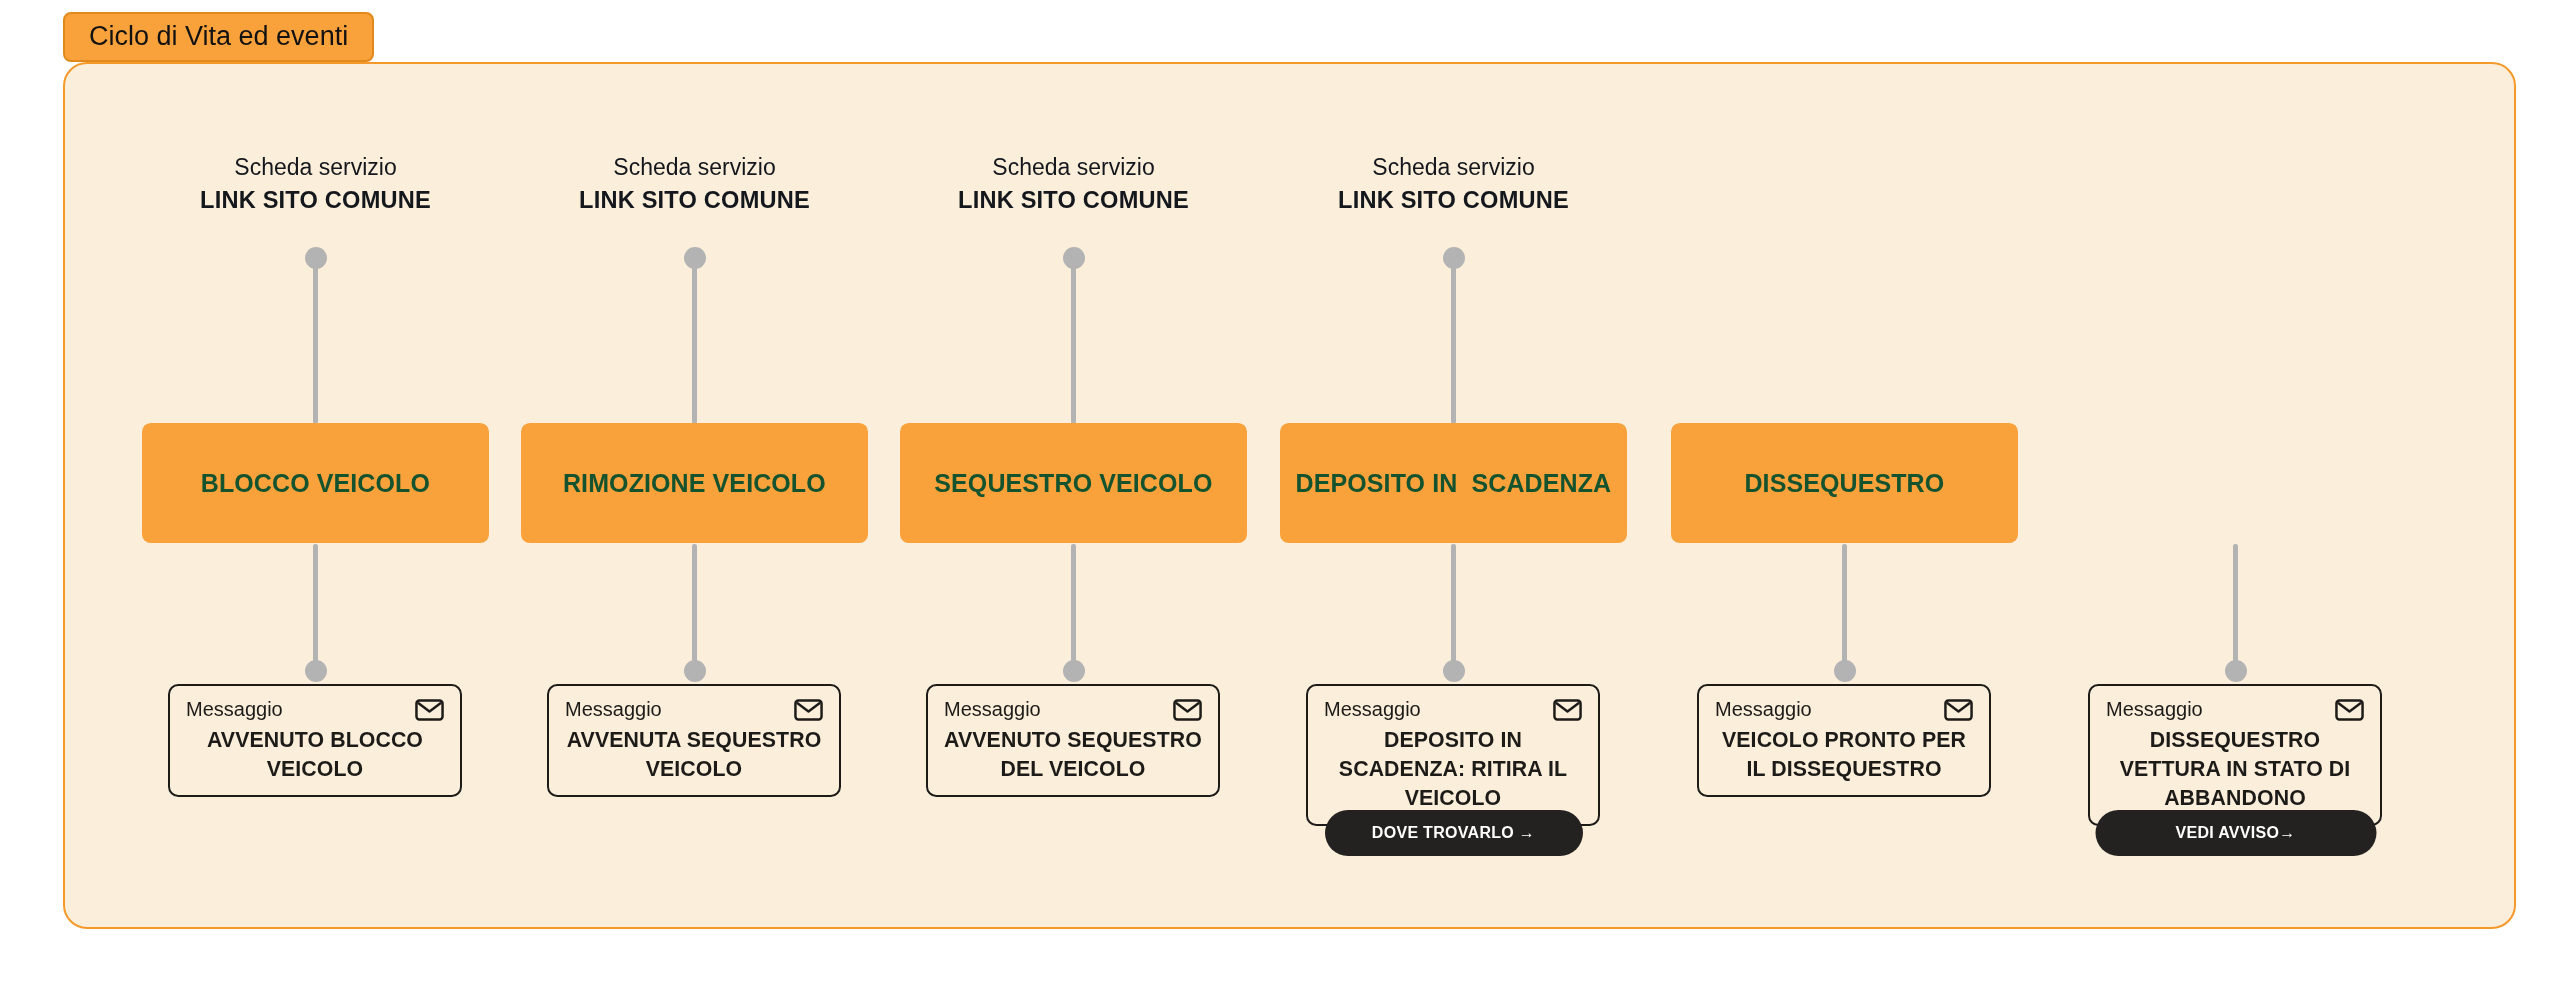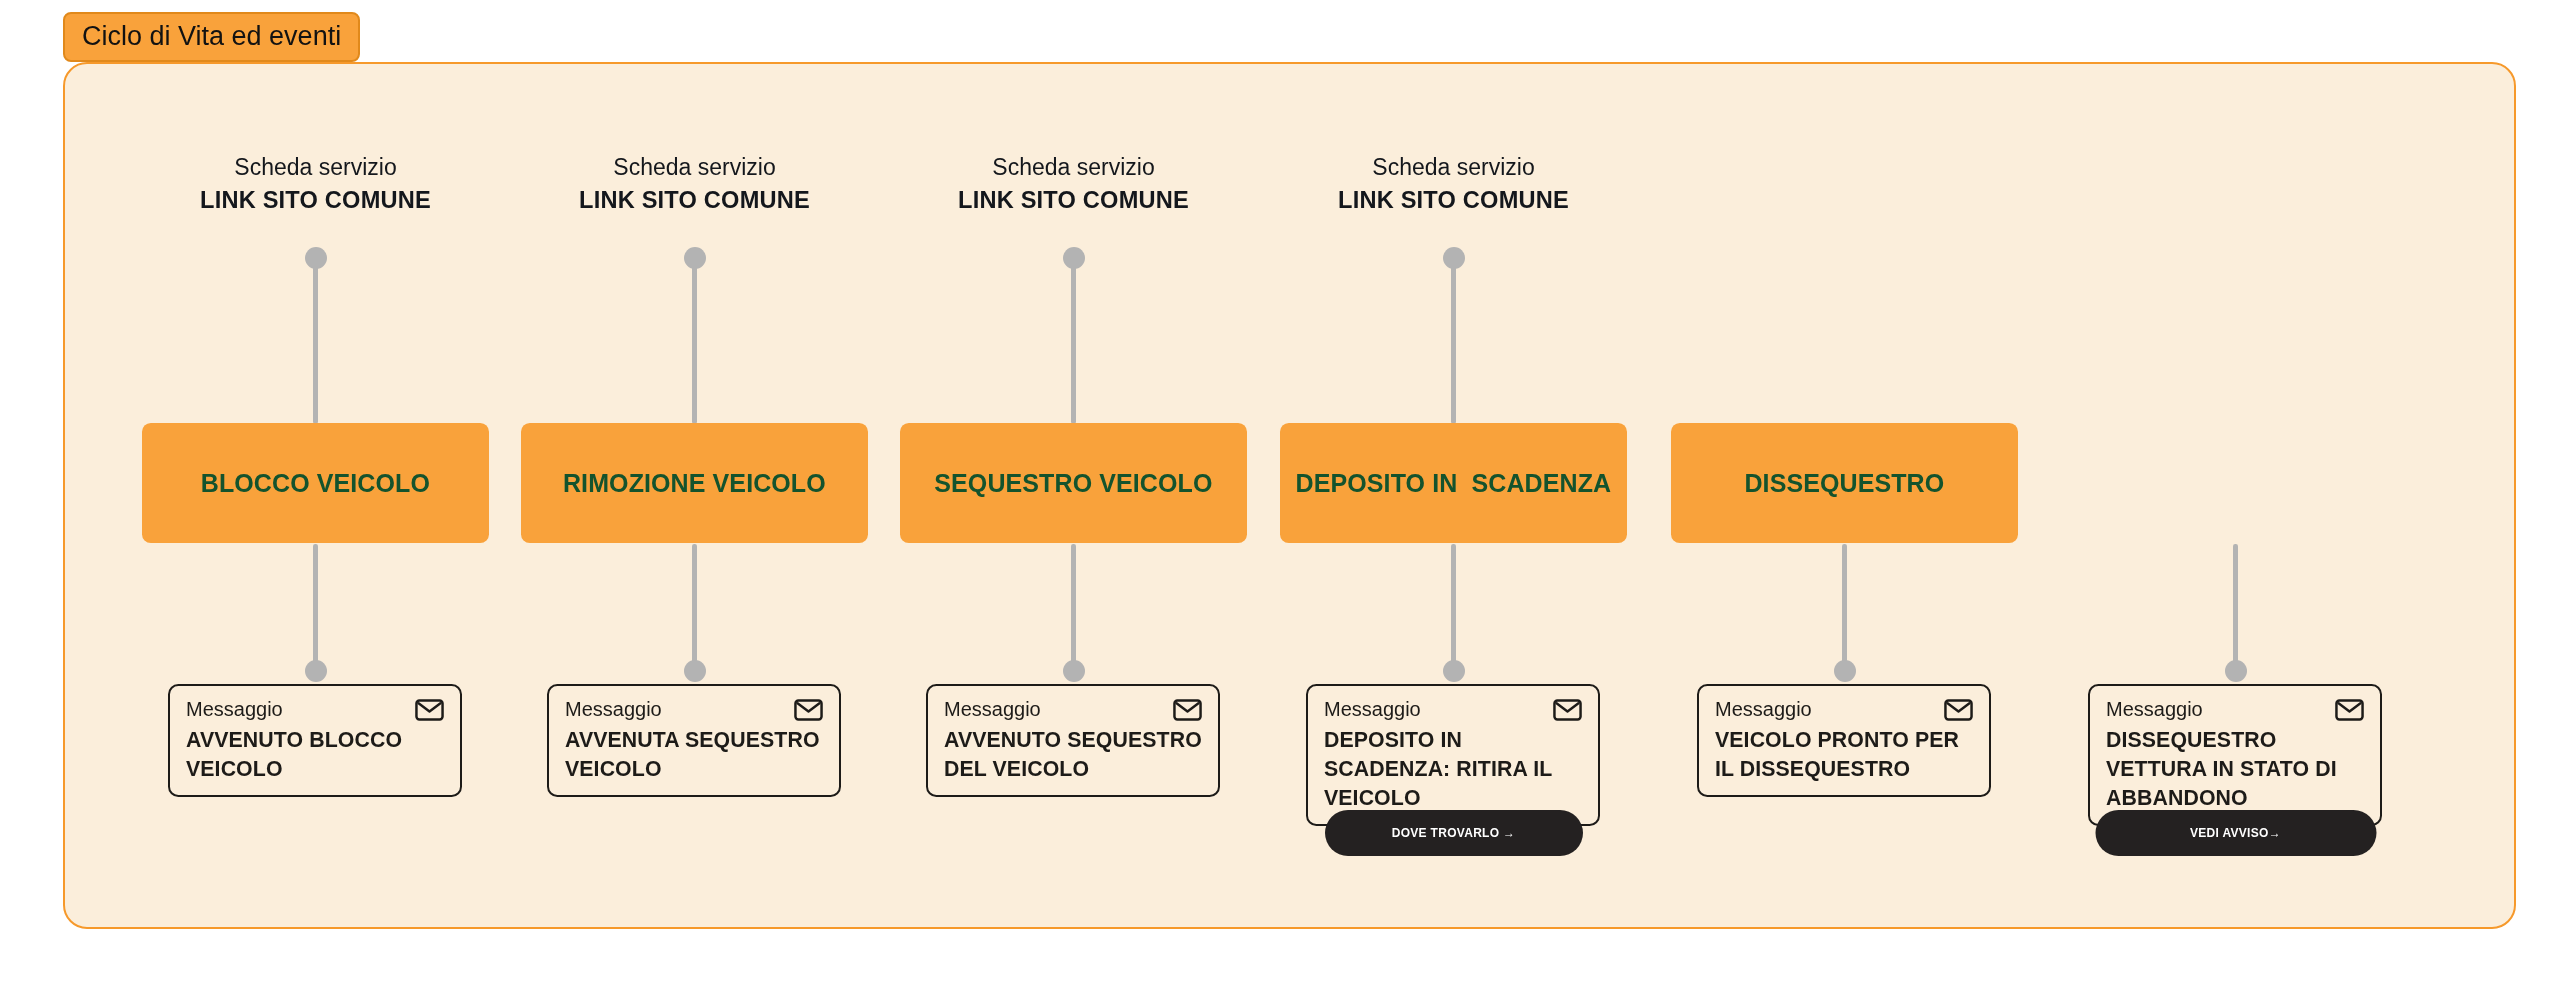--- a/index.html
+++ b/index.html
@@ -5,21 +5,21 @@
   html,body{margin:0;padding:0;background:#ffffff;}
   body{
     width:2576px;height:989px;position:relative;
     font-family:"Liberation Sans", sans-serif;
     -webkit-font-smoothing:antialiased;
   }
   
   .title-tag{
     position:absolute;left:63px;top:11.8px;height:46px;
     display:inline-flex;align-items:center;
-    padding:0 17px;
+    padding:0 24px;
     background:#F9A23B;
     border:2.2px solid #E1891B;
     border-radius:8px;
     font-size:27px;color:#121212;
     white-space:nowrap;
   }
   
   .panel{
     position:absolute;left:63px;top:62px;
     width:2449px;height:863px;
@@ -69,29 +69,29 @@
   .msg-box{
     position:absolute;top:620px;left:29px;width:294px;min-height:107px;
     border:2.9px solid #1D1B18;border-radius:10.3px;
     box-sizing:border-box;
     padding:10.3px 16px 11.8px 16px;
     color:#1D1B18;
   }
   .msg-head{display:flex;justify-content:space-between;align-items:flex-start;}
   .msg-label{font-size:20px;line-height:26.5px;}
   .mail-icon{flex:0 0 auto;margin-top:2.9px;}
-  .msg-text{font-size:21.3px;font-weight:bold;line-height:29px;margin-top:2.9px;letter-spacing:0.1px;}
+  .msg-text{font-size:21.3px;font-weight:bold;line-height:29px;margin-top:2.9px;letter-spacing:0.1px;text-align:center;}
 
   .cta-btn{
     position:absolute;top:746px;left:50%;transform:translateX(-50%);
     height:46px;border:none;border-radius:735px;
     background:#242121;color:#ffffff;
     display:flex;align-items:center;justify-content:center;
     font-family:"Liberation Sans", sans-serif;
-    font-size:12px;font-weight:bold;letter-spacing:0.3px;
+    font-size:16px;font-weight:bold;letter-spacing:0.3px;
     padding:0 32px;white-space:nowrap;cursor:pointer;
   }
   .cta-btn.wide{min-width:281px;box-sizing:border-box;}
   .cta-btn.med{min-width:258px;box-sizing:border-box;}
 </style>
 </head>
 <body>
 
 <div class="title-tag">Ciclo di Vita ed eventi</div>
 

